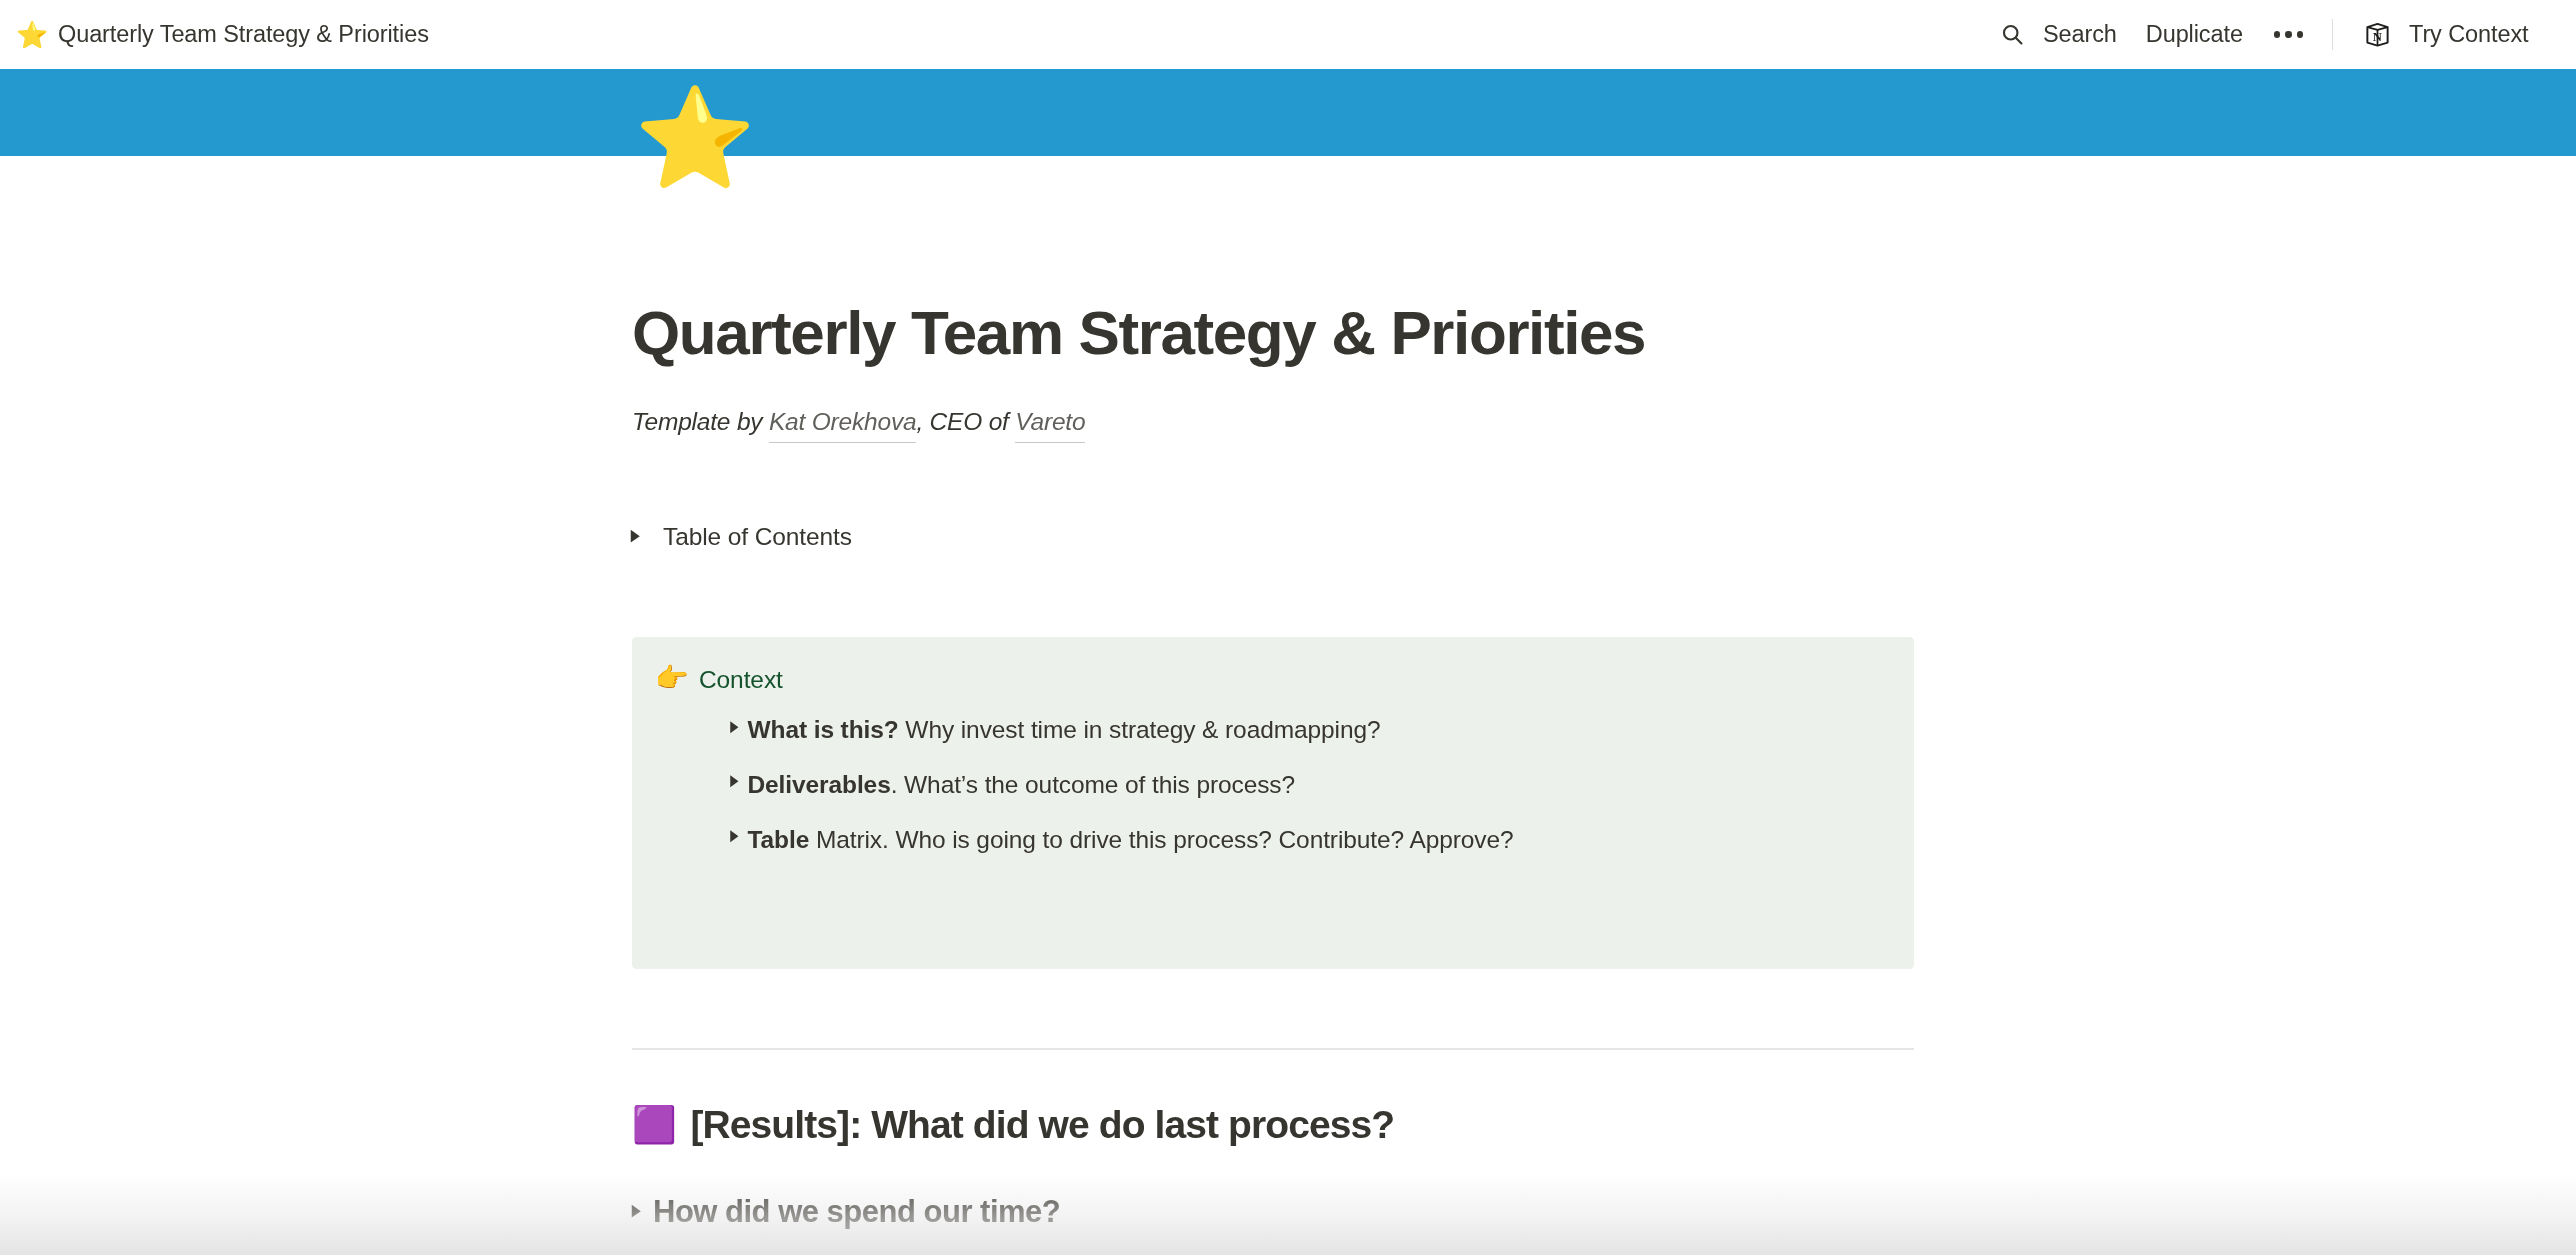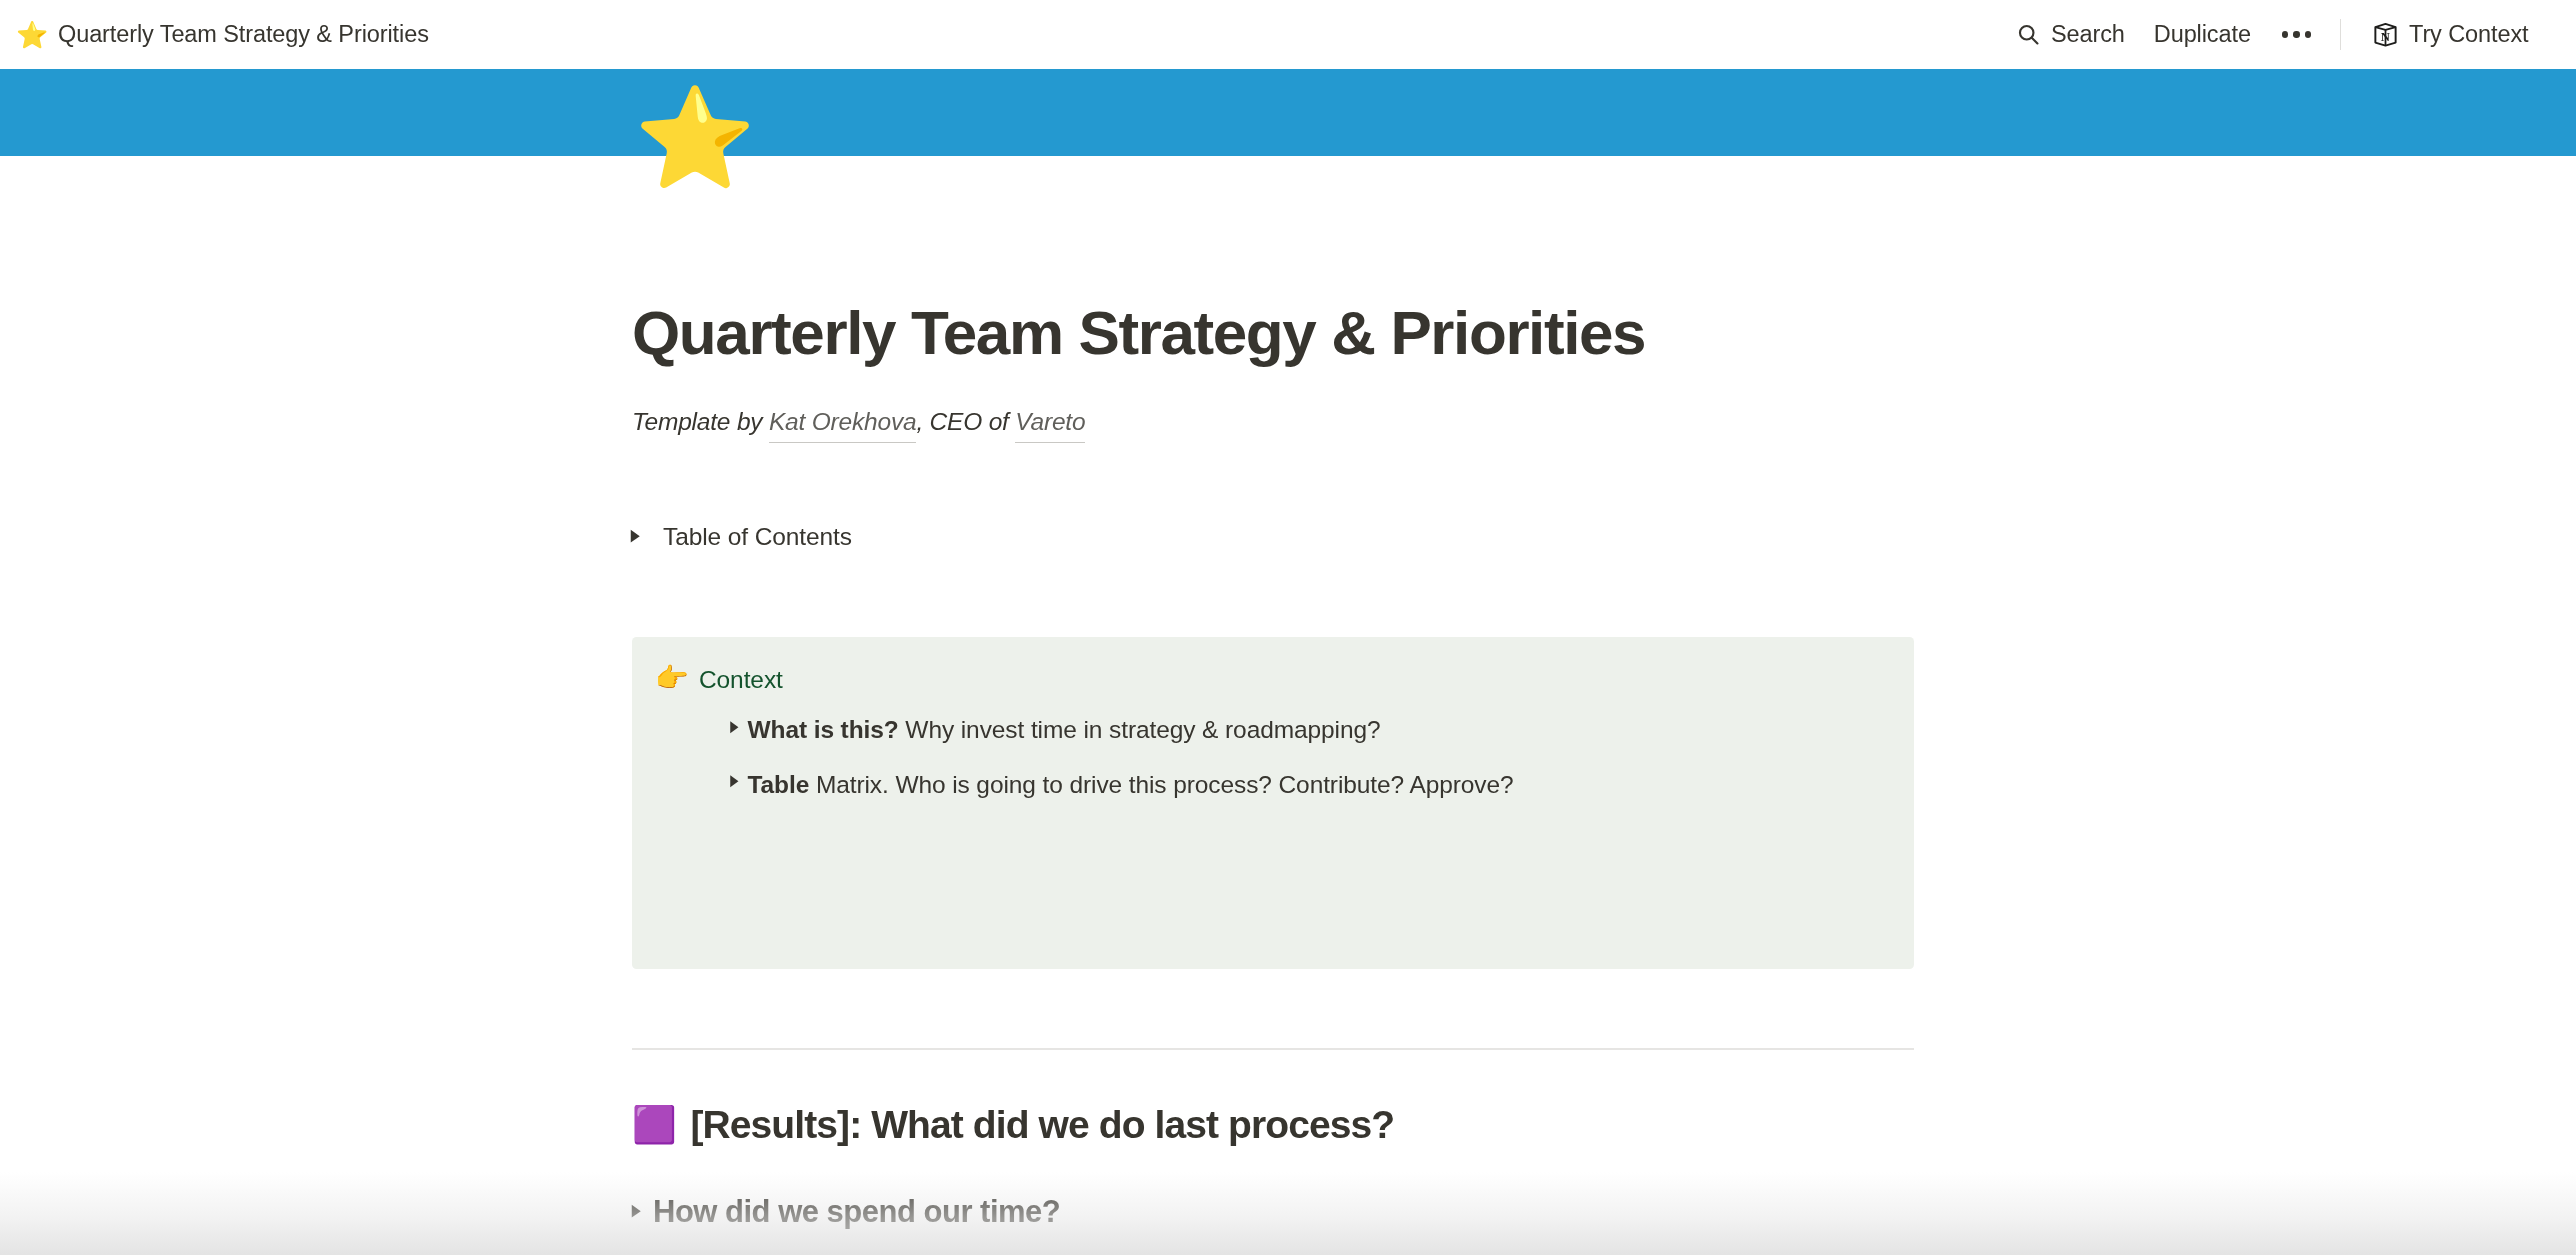--- a/index.html
+++ b/index.html
@@ -57,21 +57,21 @@
   .topbar-right {
     display: flex;
     align-items: center;
     gap: 0;
     flex-shrink: 0;
   }
 
   .nav-btn {
     display: flex;
     align-items: center;
-    gap: 10px;
+    gap: 18px;
     font-size: 23.5px;
     color: #37352f;
     padding: 7.2px 14.5px;
     border-radius: 5.4px;
     cursor: pointer;
     white-space: nowrap;
     background: transparent;
     border: none;
     font-family: inherit;
     letter-spacing: -0.1px;
@@ -374,20 +374,28 @@
 
       <div class="callout-item">
         <span class="tri">
           <svg width="12.7" height="14.5" viewBox="0 0 14 16">
               <path d="M2.5 1.5 L11.5 8 L2.5 14.5 Z" fill="#37352f"></path>
             </svg>
         </span>
         <span><b>What is this?</b><span> Why invest time in strategy &amp; roadmapping?</span></span>
       </div>
 
+      <div class="callout-item">
+        <span class="tri">
+          <svg width="12.7" height="14.5" viewBox="0 0 14 16">
+              <path d="M2.5 1.5 L11.5 8 L2.5 14.5 Z" fill="#37352f"></path>
+            </svg>
+        </span>
+        <span><b>Deliverables</b><span>. What’s the outcome of this process?</span></span>
+      </div>
 
       <div class="callout-item">
         <span class="tri">
           <svg width="12.7" height="14.5" viewBox="0 0 14 16">
               <path d="M2.5 1.5 L11.5 8 L2.5 14.5 Z" fill="#37352f"></path>
             </svg>
         </span>
         <span><b>Table</b><span> Matrix. Who is going to drive this process? Contribute? Approve?</span></span>
       </div>
 

